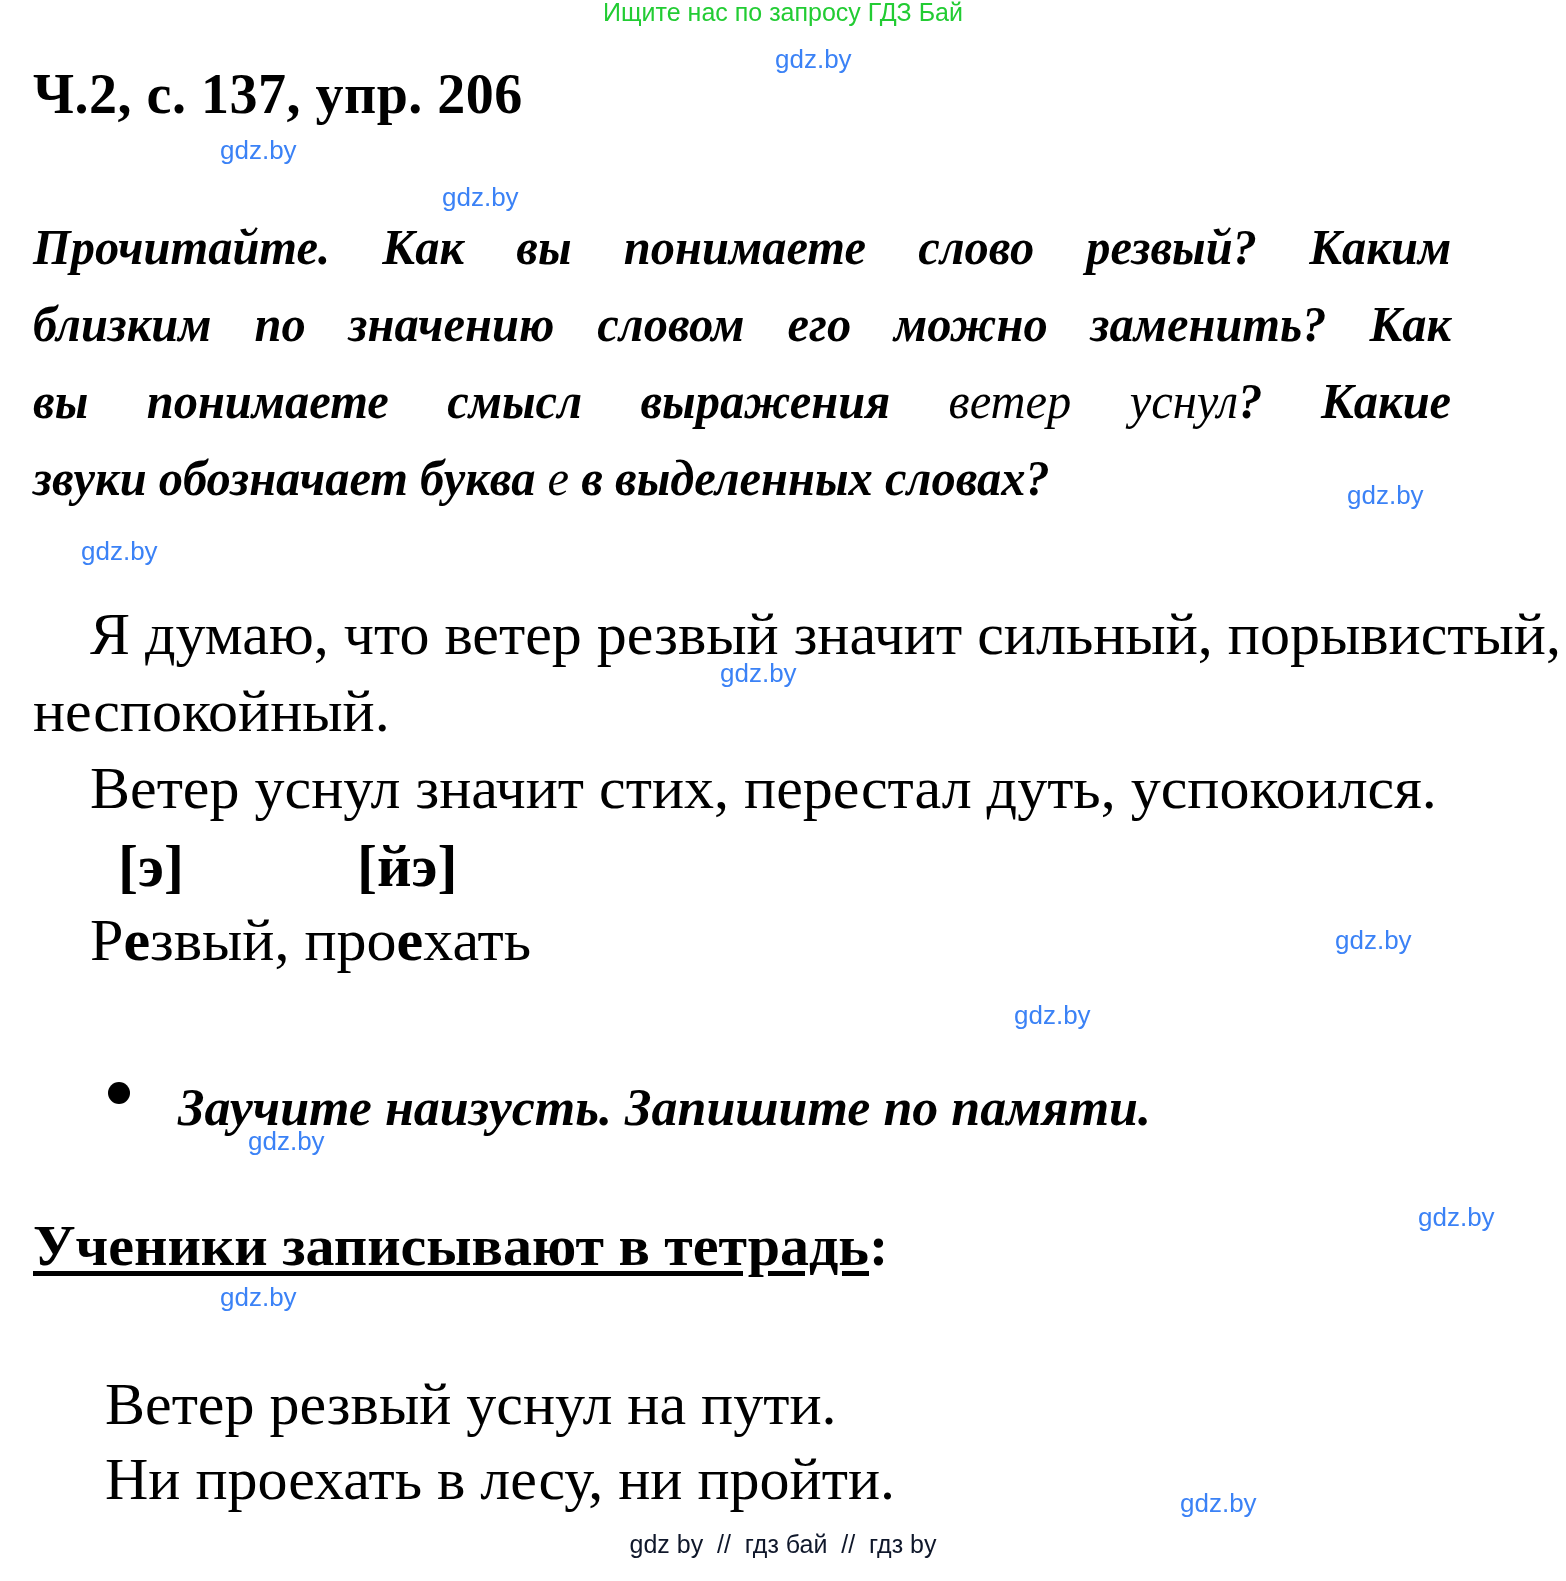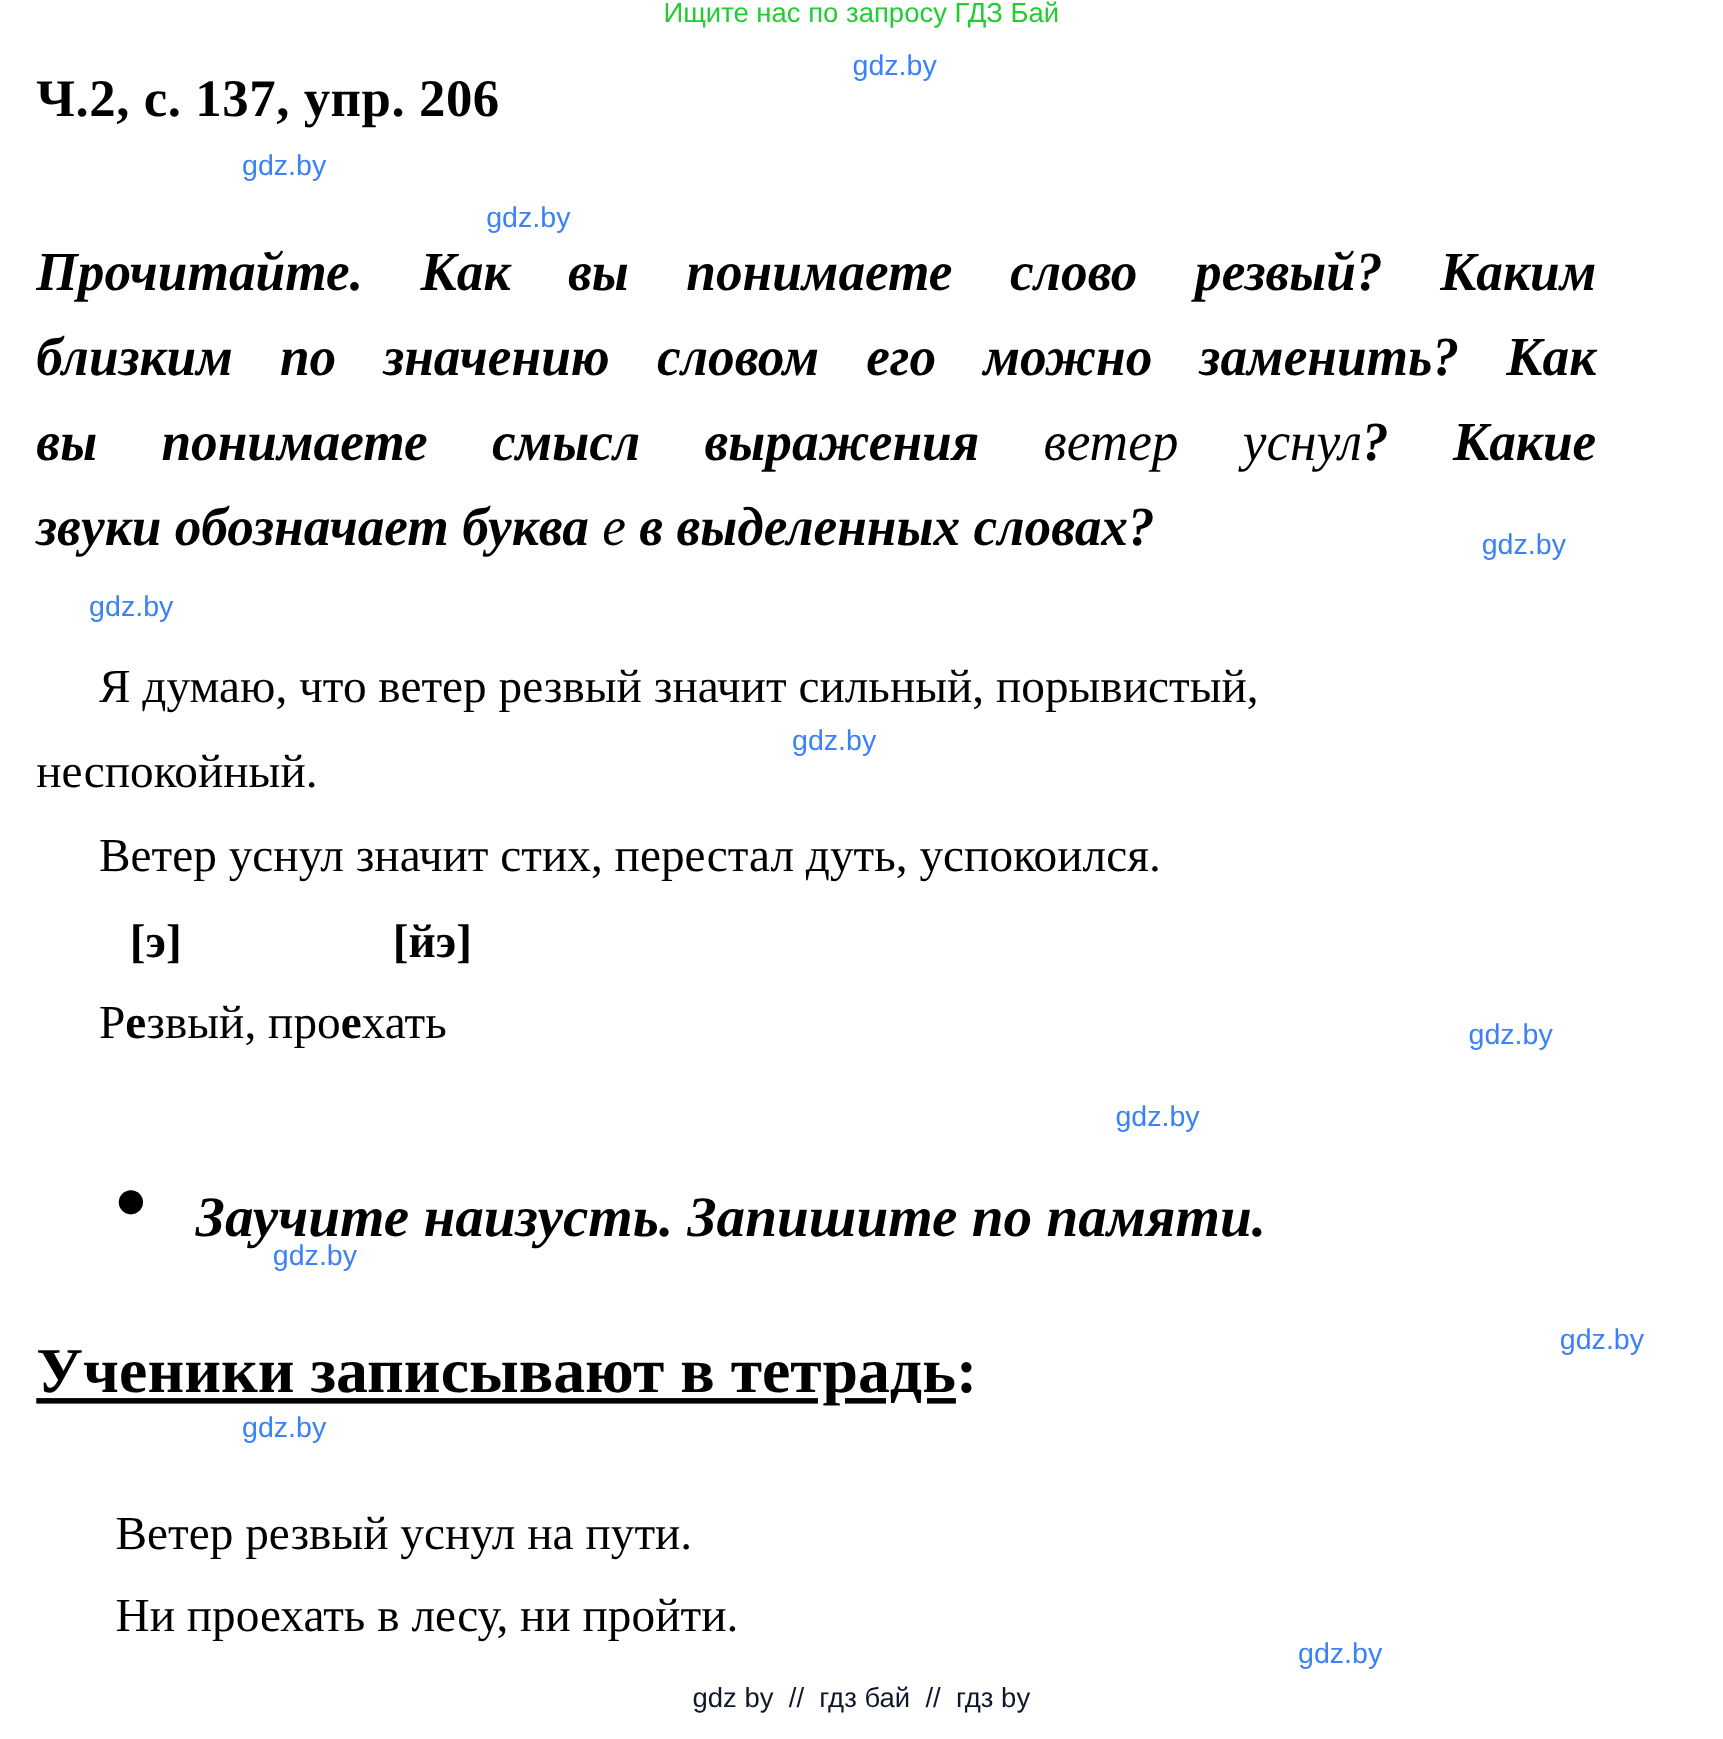--- a/index.html
+++ b/index.html
@@ -1,25 +1,25 @@
 <!DOCTYPE html>
 <html><head>
   <meta charset="utf-8">
   <style>
     html, body { margin: 0; padding: 0; background: #ffffff; }
     body { width: 1566px; height: 1581px; position: relative; overflow: hidden; font-family: "Liberation Serif", serif; color: #000; }
     .abs { position: absolute; white-space: nowrap; }
     .banner { top: -2px; left: 0; width: 1566px; text-align: center; font-family: "Liberation Sans", sans-serif; font-size: 25px; color: #22cc33; }
     .footer { top: 1530px; left: 0; width: 1566px; text-align: center; font-family: "Liberation Sans", sans-serif; font-size: 25px; color: #0f172a; }
     .wm { font-family: "Liberation Sans", sans-serif; font-size: 26px; color: #3b82f6; }
-    .title { left: 33px; top: 62px; font-size: 48px; font-weight: bold; letter-spacing: 0.5px; text-align: center; }
+    .title { left: 33px; top: 62px; font-size: 56px; font-weight: bold; letter-spacing: 0.5px; text-align: center; }
     .task-line { left: 33px; width: 1462px; font-size: 50px; font-weight: bold; font-style: italic; text-align: justify; text-align-last: justify; transform: scaleX(0.97); transform-origin: left; }
     .task-line.last { text-align-last: left; width: auto; }
     .plain-ital { font-weight: normal; }
-    .answer { font-size: 43px; }
+    .answer { font-size: 60px; }
     .bold { font-weight: bold; }
     .bullet { left: 108px; top: 1082px; width: 22px; height: 22px; border-radius: 50%; background: #000; }
     .memorize { left: 178px; top: 1058px; font-size: 52px; font-weight: bold; font-style: italic; margin-top: 20px; }
     .heading2 { left: 33px; top: 1212px; font-size: 58px; font-weight: bold; }
     .heading2 .u { text-decoration: underline; text-decoration-thickness: 5px; text-underline-offset: 6px; }
   </style>
 </head>
 <body>
 
 <div class="abs banner">Ищите нас по запросу ГДЗ Бай</div>

